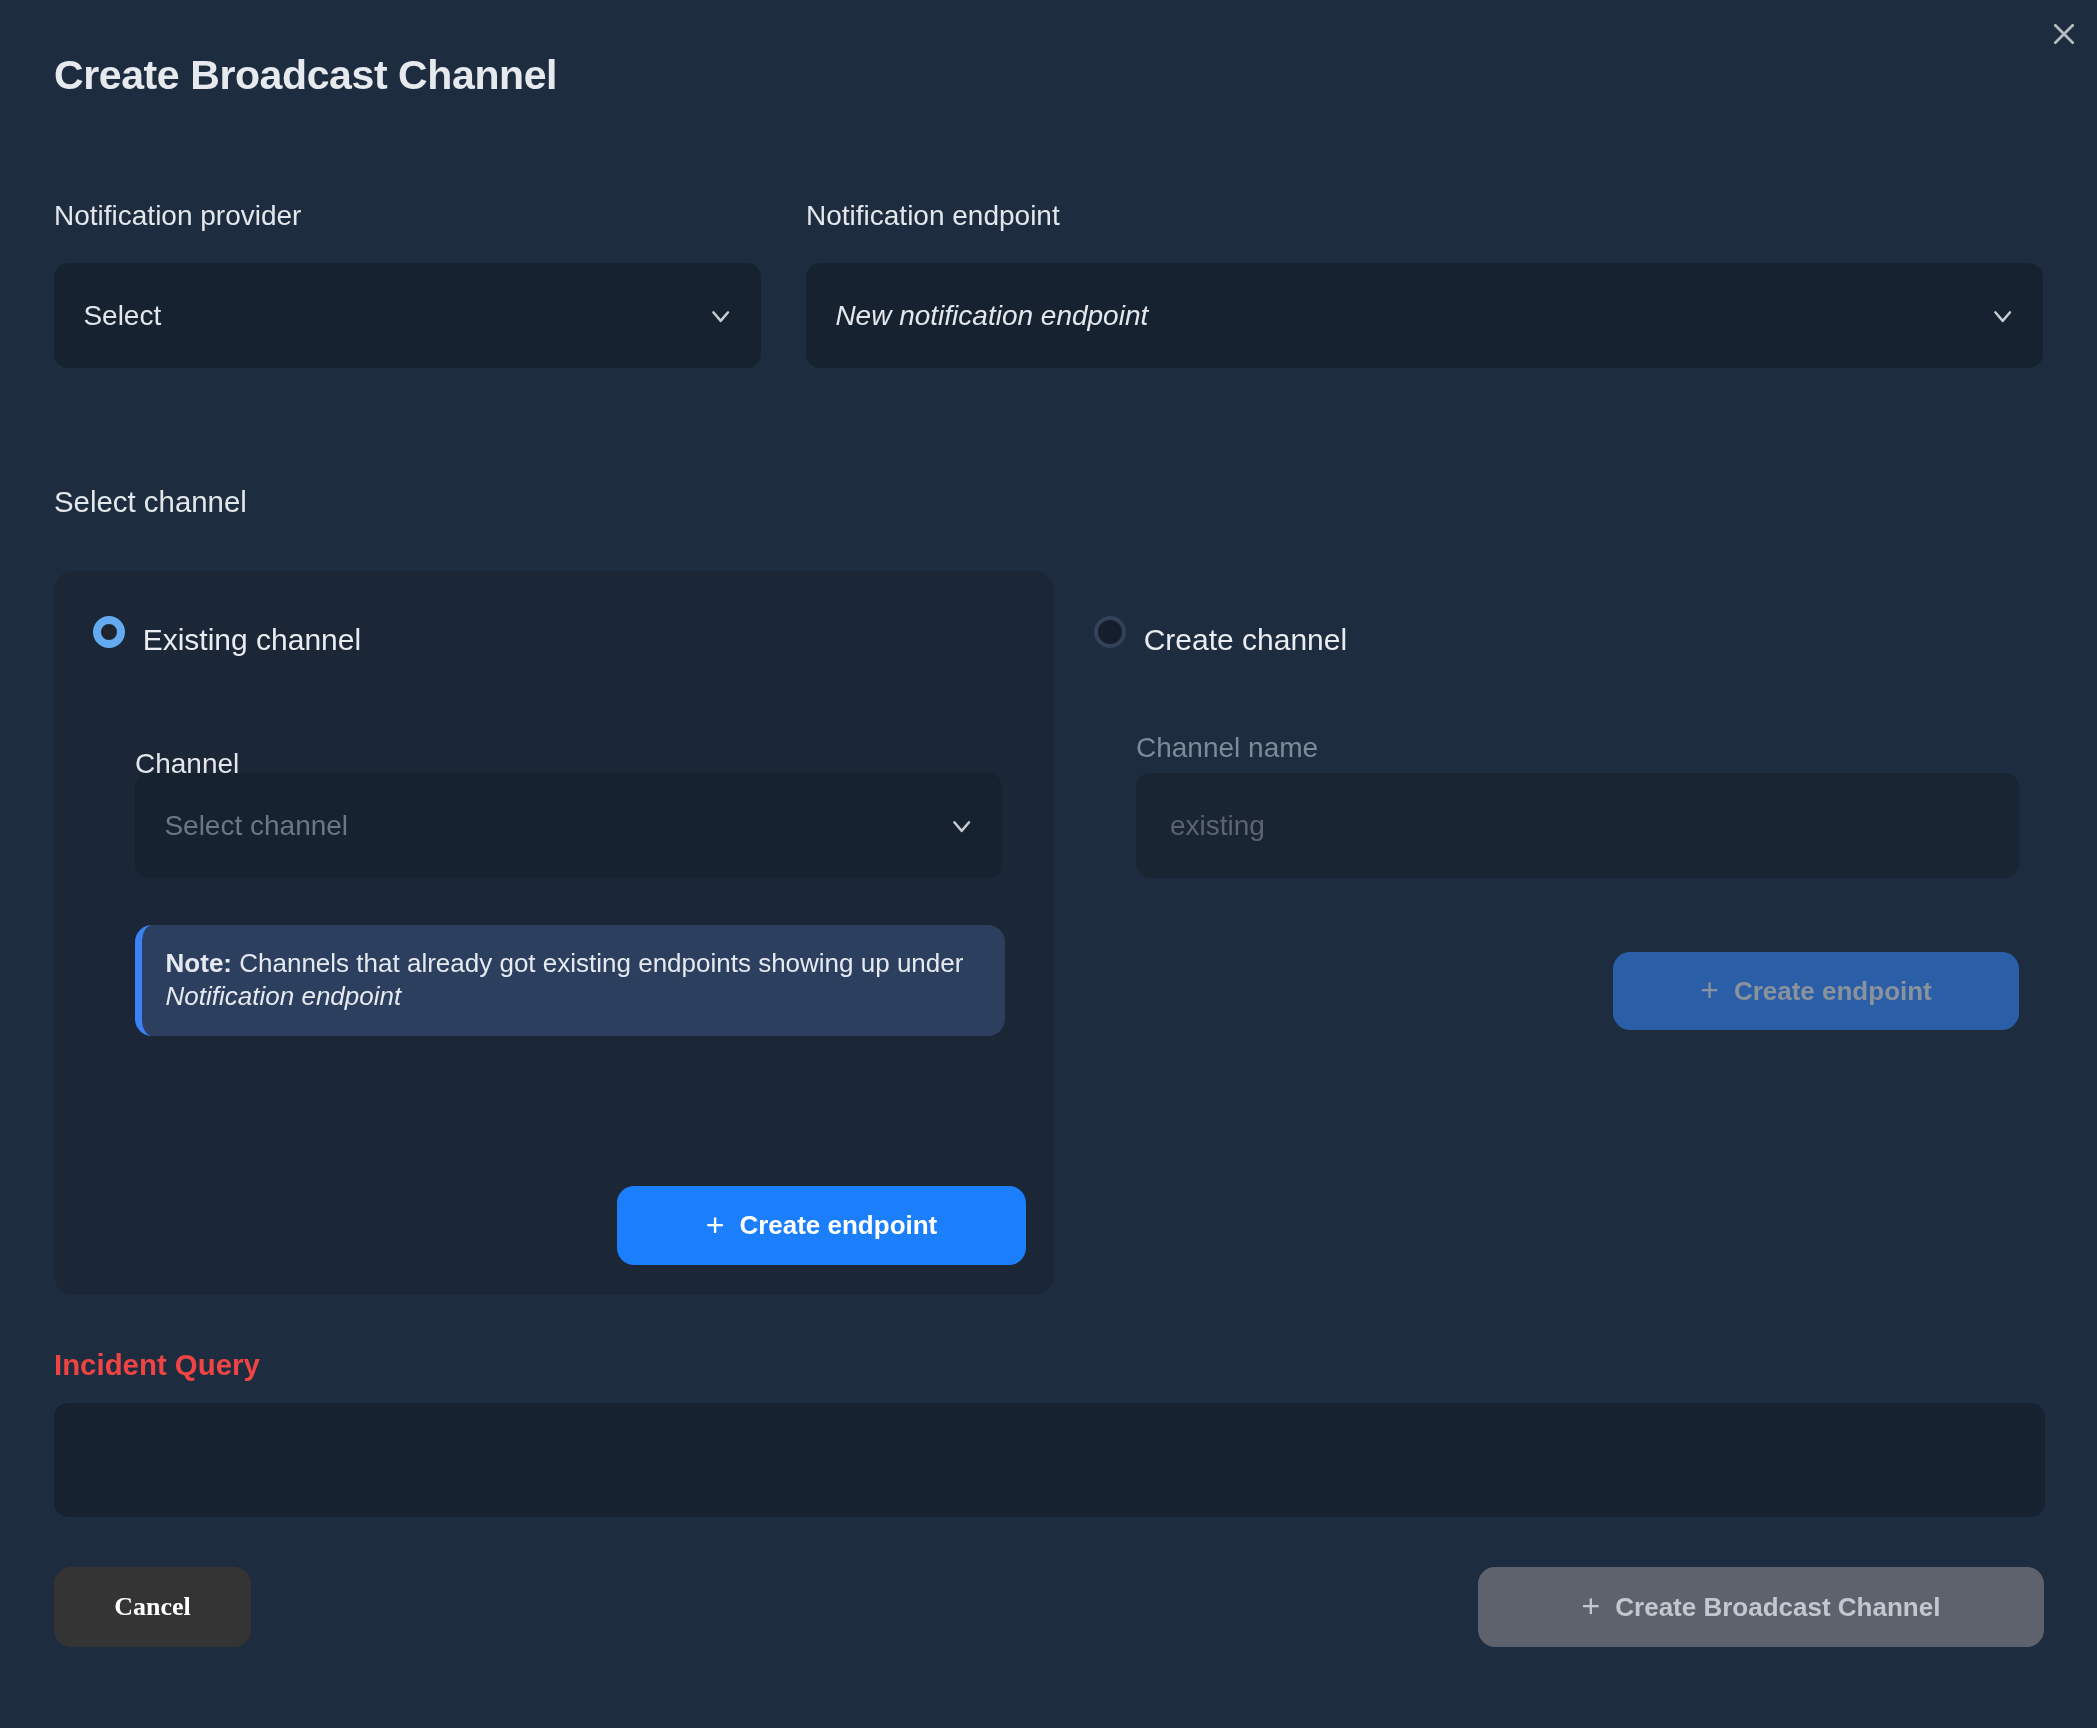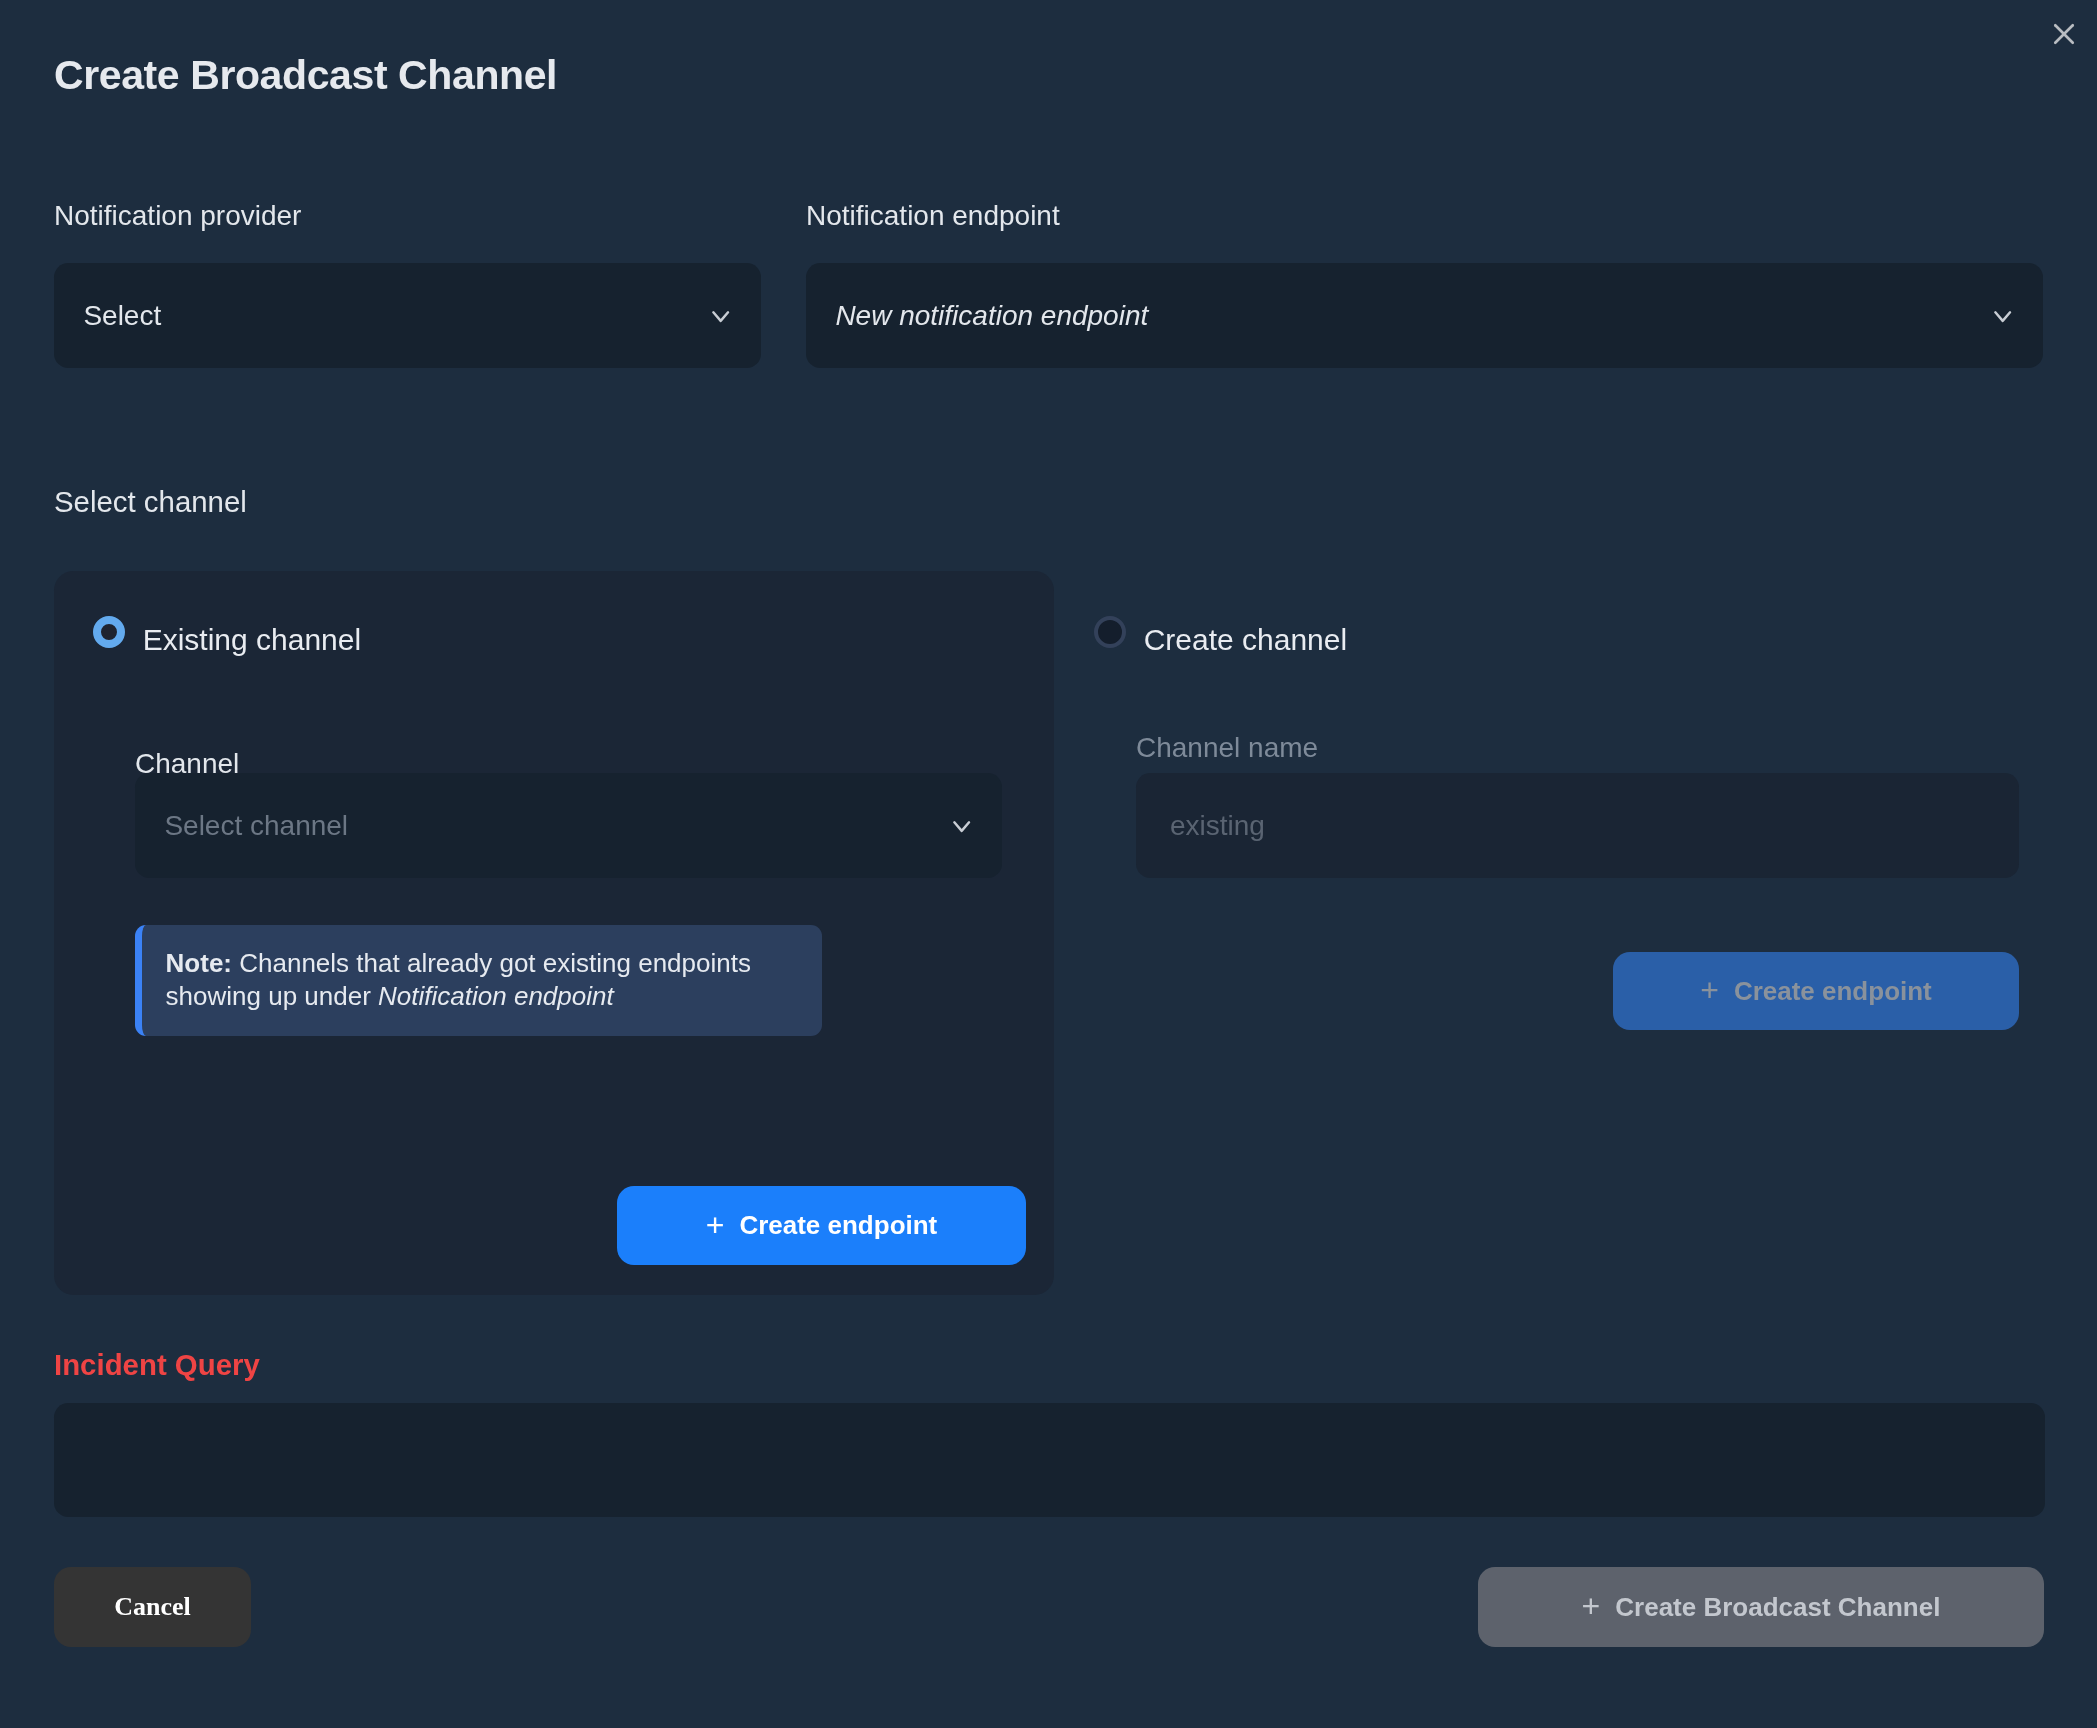--- a/index.html
+++ b/index.html
@@ -129,24 +129,24 @@
 
   
   .sub-label-channel { position: absolute; left: 135px; top: 715px; margin-top: 35px; }
   .channel-select {
     position: absolute; left: 135px; top: 773px; width: 867px;
   }
 
   .note {
     position: absolute;
     left: 135px; top: 925px;
-    width: 687px;
+    width: 870px;
     background: #2C3F5E;
     border-left: 7.6px solid #3B82F6;
-    border-radius: 11px;
+    border-radius: 17px;
     padding: 22px 23.6px 23.6px 23.6px;
   }
   .note-text {
     font-size: 26px;
     line-height: 1.26;
     color: #E6EAF0;
   }
   .note-text b { font-weight: bold; }
   .note-text i { font-style: italic; }
 

